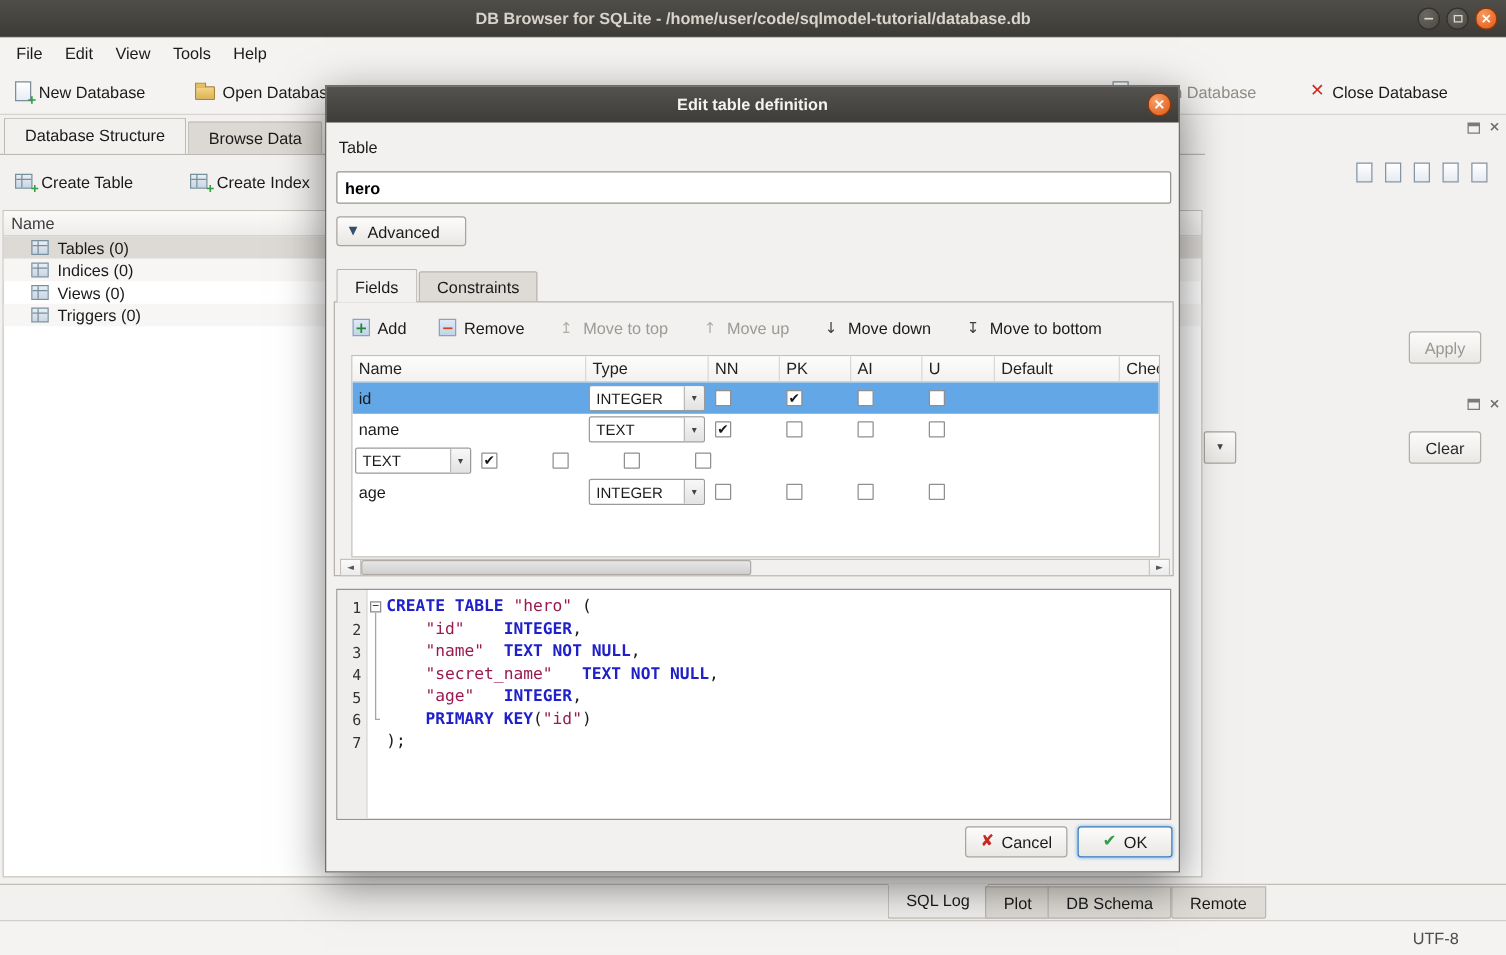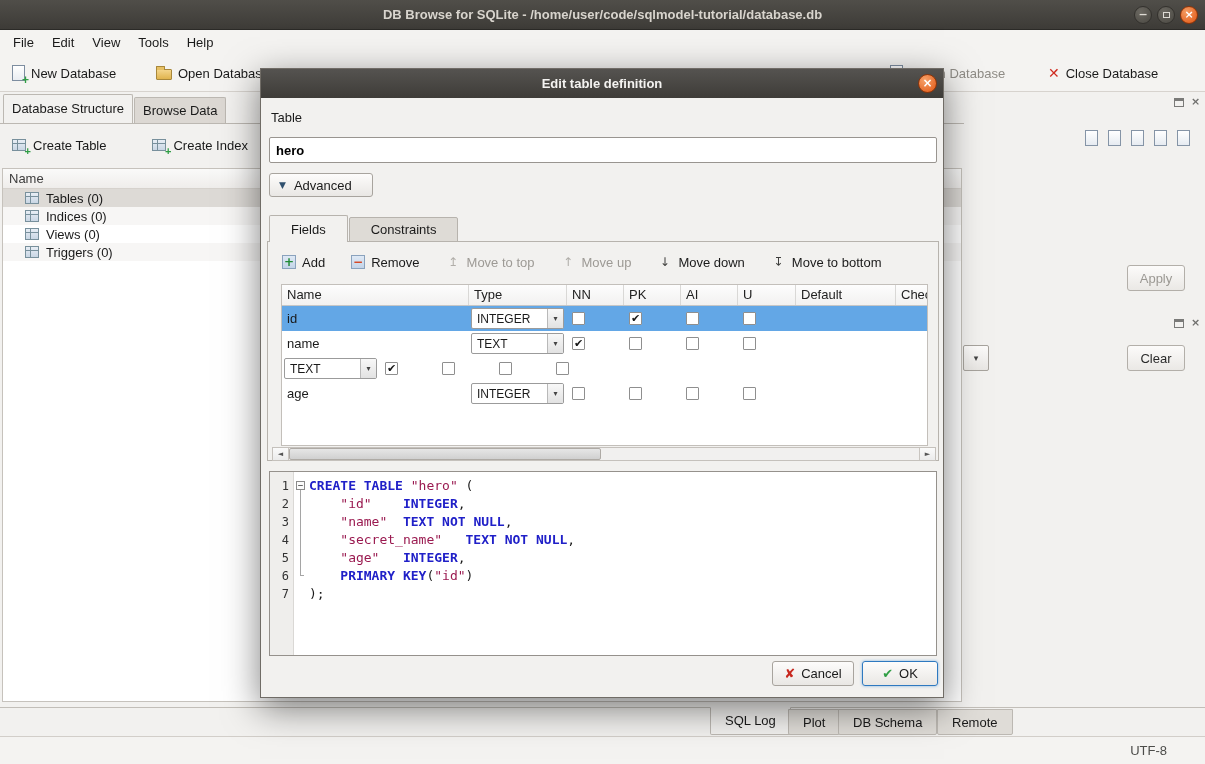--- a/index.html
+++ b/index.html
@@ -23,21 +23,21 @@
 .tb-new{left:6px}.tb-open{left:150px}.tb-attach{left:884px}.tb-close{left:1042px}
 .dim{color:#8f8c86}
 .icon-doc{position:relative;width:13px;height:16px;background:linear-gradient(#fff,#e9edf2);border:1px solid #7d8da0;flex:none}
 .icon-doc.plus::after{content:"+";position:absolute;right:-5px;bottom:-7px;color:#2f9e44;font-weight:bold;font-size:12px}
 .icon-folder{position:relative;width:16px;height:11px;background:linear-gradient(#f3d48a,#e0b44e);border:1px solid #a8873a;border-radius:1px;margin-top:3px;flex:none}
 .icon-folder::before{content:"";position:absolute;left:-1px;top:-4px;width:7px;height:3px;background:#e7c064;border:1px solid #a8873a;border-bottom:none;border-radius:1px 1px 0 0}
 .red-x{color:#cf2b20;font-weight:bold;font-size:14px}
 
 
 .main-tabbar{position:absolute;left:0;top:95px;width:964px;height:29px;border-bottom:1px solid #bcb8b2;display:flex;align-items:flex-end;padding-left:3px}
-.mtab{height:26px;line-height:25px;padding:0 8px;background:#dcd8d3;border:1px solid #bcb8b2;border-bottom:none;margin-right:1px;border-radius:2px 2px 0 0}
+.mtab{height:26px;line-height:25px;padding:0 16px;background:#dcd8d3;border:1px solid #bcb8b2;border-bottom:none;margin-right:1px;border-radius:2px 2px 0 0}
 .mtab.active{height:29px;line-height:28px;background:#f2f1ef;position:relative;z-index:2}
 
 
 .structure-pane{position:absolute;left:0;top:124px;width:964px;height:583px;background:#f2f1ef}
 .create-row{position:absolute;left:6px;top:8px;display:flex;gap:34px}
 .flatbtn{display:flex;align-items:center;gap:7px;height:26px;padding:0 6px}
 .tbl-icon{position:relative;width:14px;height:12px;border:1px solid #78909c;background:linear-gradient(#e8eef5,#c9d6e4);flex:none}
 .tbl-icon::before{content:"";position:absolute;left:0;right:0;top:3px;height:1px;background:#78909c}
 .tbl-icon::after{content:"";position:absolute;top:0;bottom:0;left:4px;width:1px;background:#78909c}
 .mini-plus::before{content:"+";position:absolute;right:-6px;bottom:-7px;color:#2f9e44;font-weight:bold;font-size:11px}
@@ -67,21 +67,21 @@
 
 
 .dialog{position:absolute;left:260px;top:68px;width:684px;height:630px;background:#f2f1ef;border:1px solid #706c66;box-shadow:0 10px 34px rgba(0,0,0,.5);z-index:50}
 .dlg-title{height:29px;background:linear-gradient(#555350,#3e3c38);display:flex;align-items:center;justify-content:center;color:#f4f3f1;font-weight:bold;position:relative}
 .dlg-close{position:absolute;right:6px;top:5px;width:19px;height:19px;border-radius:50%;background:radial-gradient(circle at 35% 30%,#f6a26a,#e05512);border:1px solid #8f3408;color:#fff;font-weight:bold;font-size:12px;line-height:16px;text-align:center}
 .dlg-label{position:absolute;left:10px;top:41px}
 .table-input{position:absolute;left:8px;top:68px;width:668px;height:26px;border:1px solid #999590;border-radius:2px;background:#fff;font-weight:bold;font-size:13px;padding:3px 6px;font-family:"Liberation Sans",sans-serif}
 .adv-btn{position:absolute;left:8px;top:104px;width:104px;height:24px;background:linear-gradient(#fdfcfb,#e9e7e4);border:1px solid #a8a49e;border-radius:3px;display:flex;align-items:center;gap:8px;padding-left:9px}
 .adv-arrow{font-size:9px;color:#30506e}
 .dlg-tabbar{position:absolute;left:8px;top:146px;height:27px;display:flex}
-.dtab{height:25px;line-height:24px;padding:0 21px;background:#dedbd6;border:1px solid #b7b3ad;margin-top:2px;border-radius:2px 2px 0 0;margin-right:1px}
+.dtab{height:25px;line-height:24px;padding:0 14px;background:#dedbd6;border:1px solid #b7b3ad;margin-top:2px;border-radius:2px 2px 0 0;margin-right:1px}
 .dtab.active{background:#f2f1ef;height:27px;margin-top:0;line-height:27px;border-bottom:none;position:relative;z-index:2}
 .fields-frame{position:absolute;left:6px;top:172px;width:672px;height:220px;border:1px solid #b7b3ad;background:#f2f1ef}
 .fields-toolbar{position:absolute;left:14px;top:8px;height:24px;display:flex;align-items:center}
 .ftb{display:flex;align-items:center;gap:6px;margin-right:26px}
 .ftb.disabled{color:#9d9a95}
 .ficon{width:15px;text-align:center;font-size:12px;flex:none}
 .fi-box{width:14px;height:14px;line-height:12px;background:linear-gradient(#dfe9f5,#c3d4e8);border:1px solid #8aa2bd;font-weight:bold}
 .fi-add{color:#218a35}
 .fi-remove{color:#d6421f}
 .fi-move{color:#3d3d3b}
@@ -121,21 +121,21 @@
 .ok-btn{left:601px;top:592px;width:76px;border:1px solid #2e79c0;box-shadow:0 0 3px #7fb0e0}
 .x-red{color:#c8281e;font-weight:bold}
 .chk-green{color:#2f9e44;font-weight:bold}
 </style>
 </head>
 <body>
 
 <div class="app">
 
   <div class="titlebar">
-    <span>DB Browse for SQLite - /home/user/code/sqlmodel-tutorial/database.db</span>
+    <span>DB Browser for SQLite - /home/user/code/sqlmodel-tutorial/database.db</span>
     <div class="win-controls">
       <div class="win-btn glyph">−</div>
       <div class="win-btn max"><i></i></div>
       <div class="win-btn close glyph">×</div>
     </div>
   </div>
 
   <div class="menubar">
       <div class="menu-item">File</div>
       <div class="menu-item">Edit</div>

